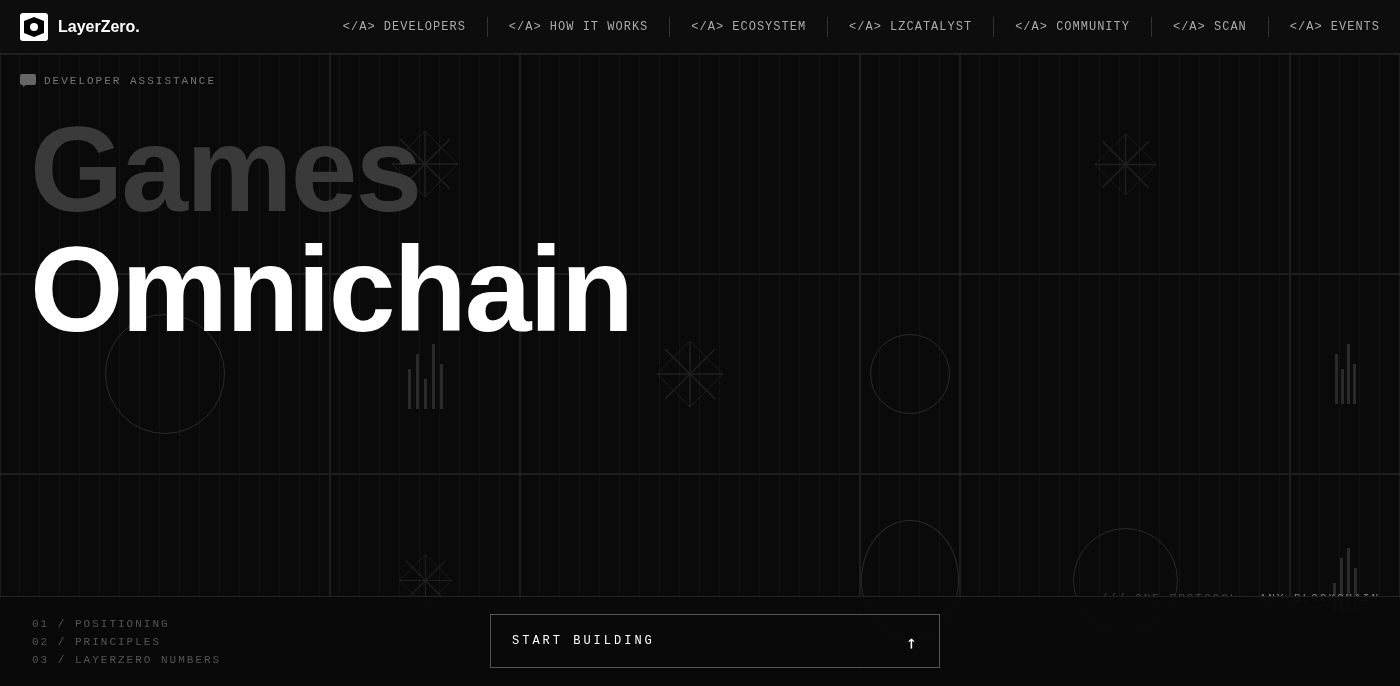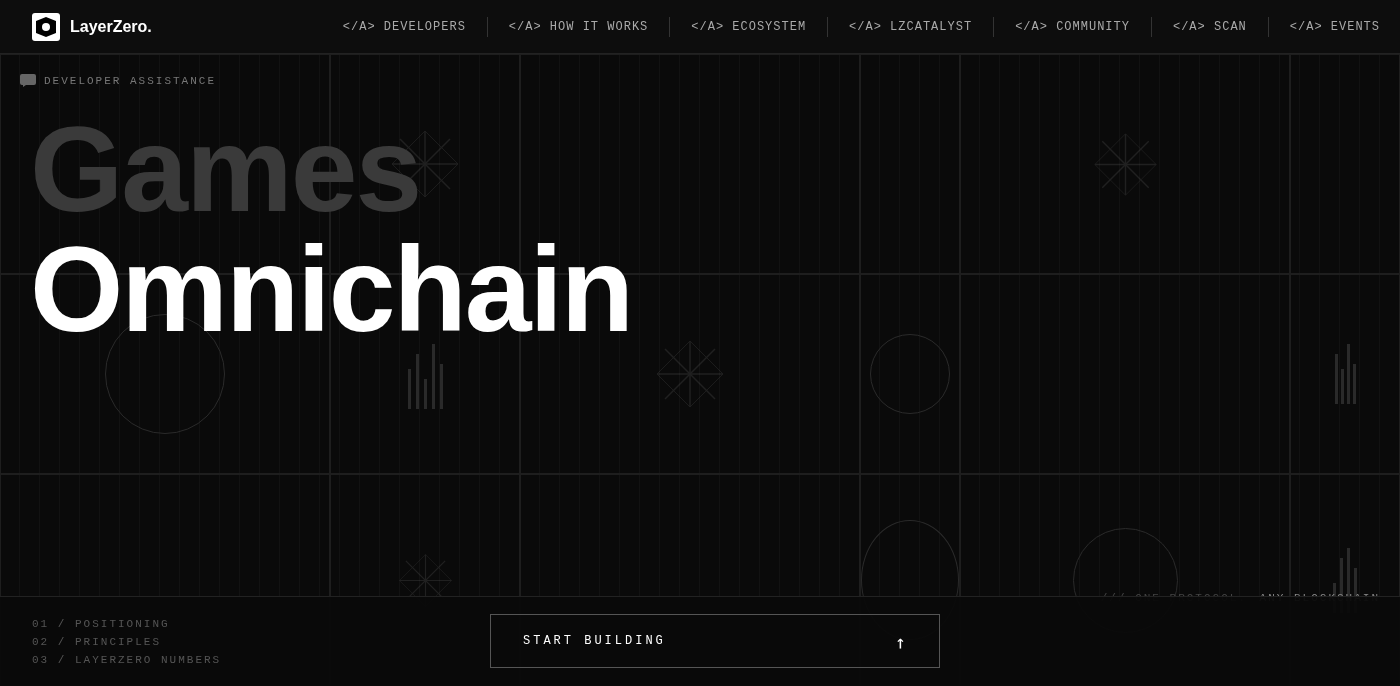--- a/index.html
+++ b/index.html
@@ -29,21 +29,20 @@
     }
 
     .nav-logo {
       display: flex;
       align-items: center;
       gap: 10px;
       color: #fff;
       font-weight: bold;
       font-size: 16px;
       text-decoration: none;
-      margin-left: 12px;
     }
 
     .logo-icon {
       width: 28px;
       height: 28px;
     }
 
     .nav-links {
       display: flex;
       align-items: center;
@@ -209,21 +208,21 @@
       background: transparent;
       border: 1px solid #555;
       color: #fff;
       font-family: 'Courier New', monospace;
       font-size: 12px;
       letter-spacing: 3px;
       cursor: pointer;
       display: flex;
       align-items: center;
       justify-content: space-between;
-      padding: 0 32px;
+      padding: 0 21px;
     }
 
     .arrow-icon {
       font-size: 18px;
       transform: rotate(-45deg);
     }
 
     
     .protocol-text {
       position: absolute;

